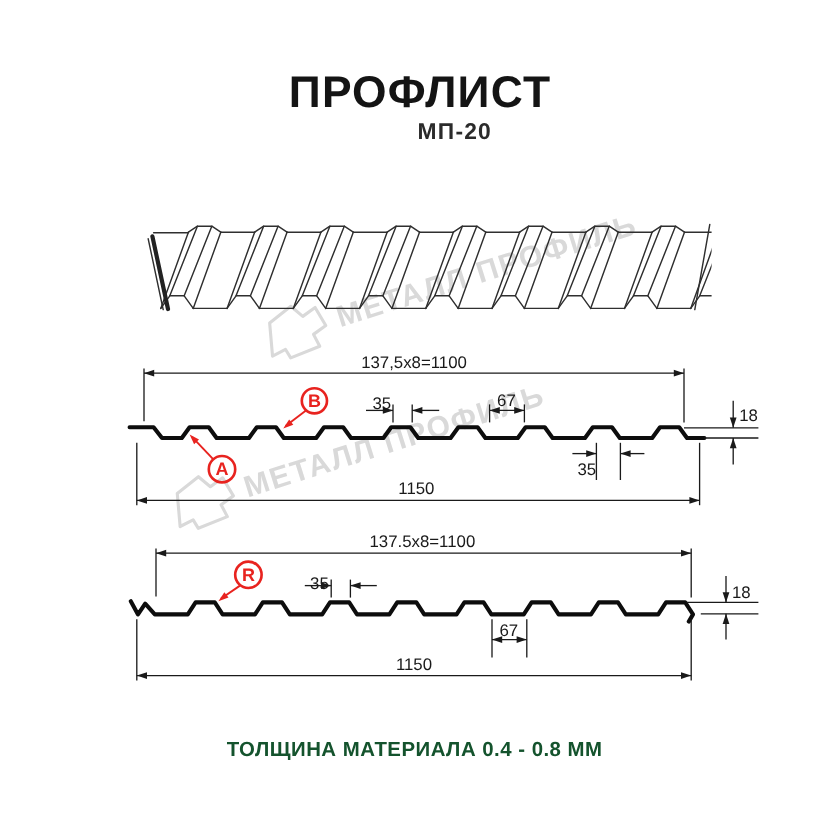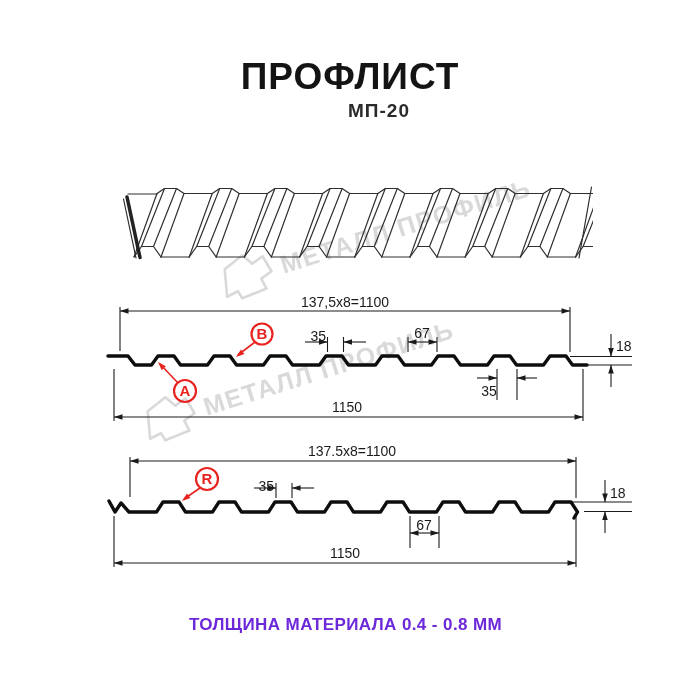--- a/index.html
+++ b/index.html
@@ -3,21 +3,21 @@
 <meta charset="utf-8">
 <style>
   html,body{margin:0;padding:0;background:#fff;}
   .stage{position:relative;width:700px;height:700px;background:#ffffff;overflow:hidden;
          font-family:"Liberation Sans",sans-serif;border-radius:10px;}
   .title{position:absolute;left:0;top:56px;width:700px;text-align:center;
          font-size:37px;font-weight:800;letter-spacing:1px;color:#141414;z-index:3;}
   .subtitle{position:absolute;left:0;top:100px;width:700px;text-align:center;
          font-size:19px;font-weight:700;letter-spacing:1px;color:#2b2b2b;z-index:3;margin-left:29px;}
   .footer{position:absolute;left:0;top:615px;width:691px;text-align:center;
-         font-size:17px;font-weight:600;letter-spacing:.4px;color:#6d28d9;z-index:3;}
+         font-size:17px;font-weight:600;letter-spacing:.4px;color:#14532d;z-index:3;}
   .wm{position:absolute;display:flex;align-items:center;gap:7px;z-index:1;
       transform:rotate(-17.5deg);transform-origin:0 100%;}
   .wm-text{font-size:25px;font-weight:800;letter-spacing:1.5px;color:#d9d9d9;white-space:nowrap;}
   #drawing{position:absolute;left:0;top:0;z-index:2;}
   .dim-text{font-family:"Liberation Sans",sans-serif;font-size:14px;fill:#1a1a1a;}
   .red-letter{font-family:"Liberation Sans",sans-serif;font-size:15px;font-weight:700;fill:#e8231f;}
 </style>
 </head>
 <body>
 

